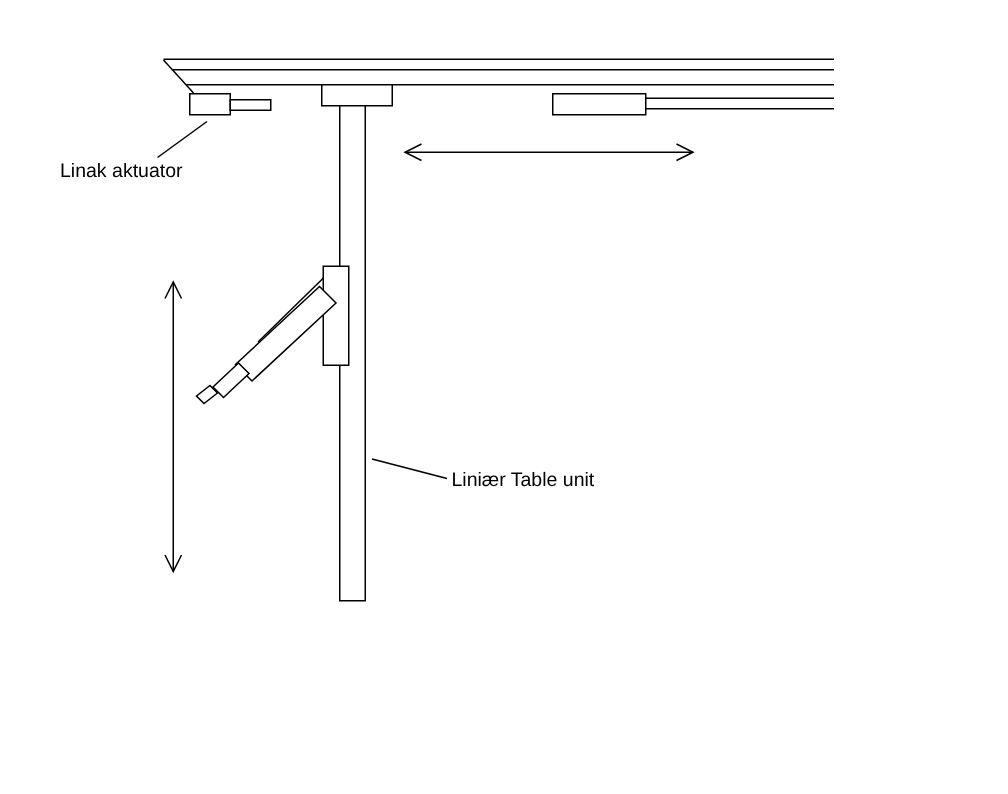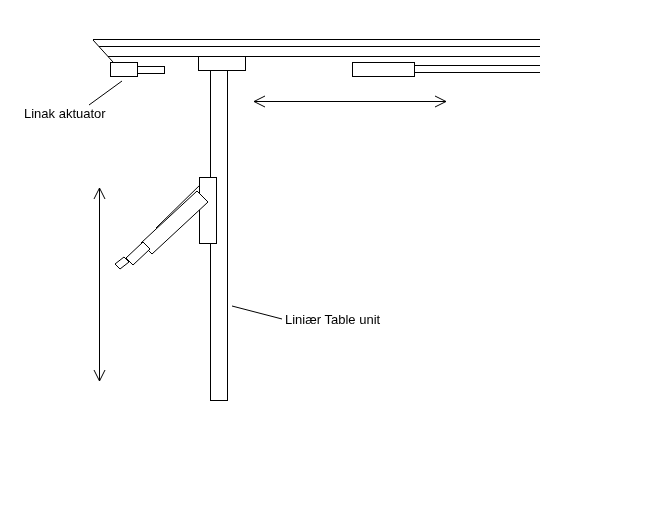--- a/index.html
+++ b/index.html
@@ -3,20 +3,21 @@
 <meta charset="utf-8">
 <style>
   html, body { margin: 0; padding: 0; background: #ffffff; }
   .stage {
     position: relative;
     width: 540px;
     height: 529px;
     background: #ffffff;
     overflow: hidden;
     font-family: "Liberation Sans", sans-serif;
+    padding-left: 16px;
   }
   svg { display: block; }
   .ln { stroke: #000000; fill: none; stroke-width: 1; }
   .wf { stroke: #000000; fill: #ffffff; stroke-width: 1; }
   .gf { stroke: #000000; fill: #8c8c8c; stroke-width: 1; }
   .lbl {
     font-family: "Liberation Sans", sans-serif;
     font-size: 13px;
     fill: #000000;
     stroke: none;

